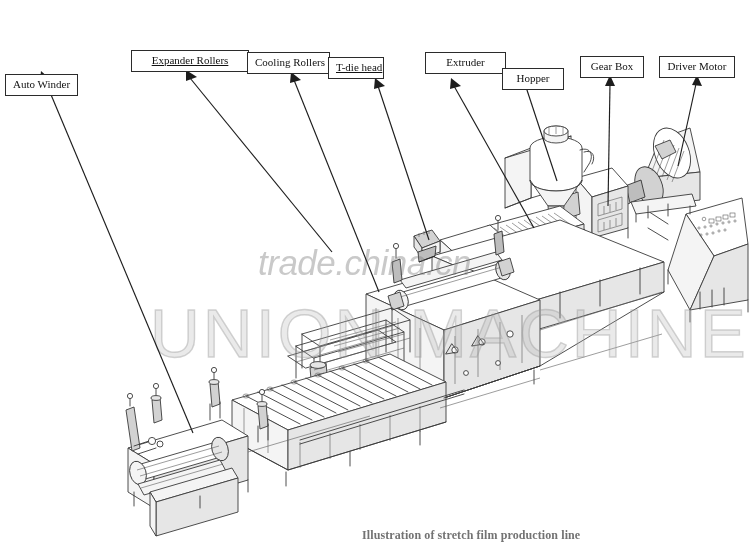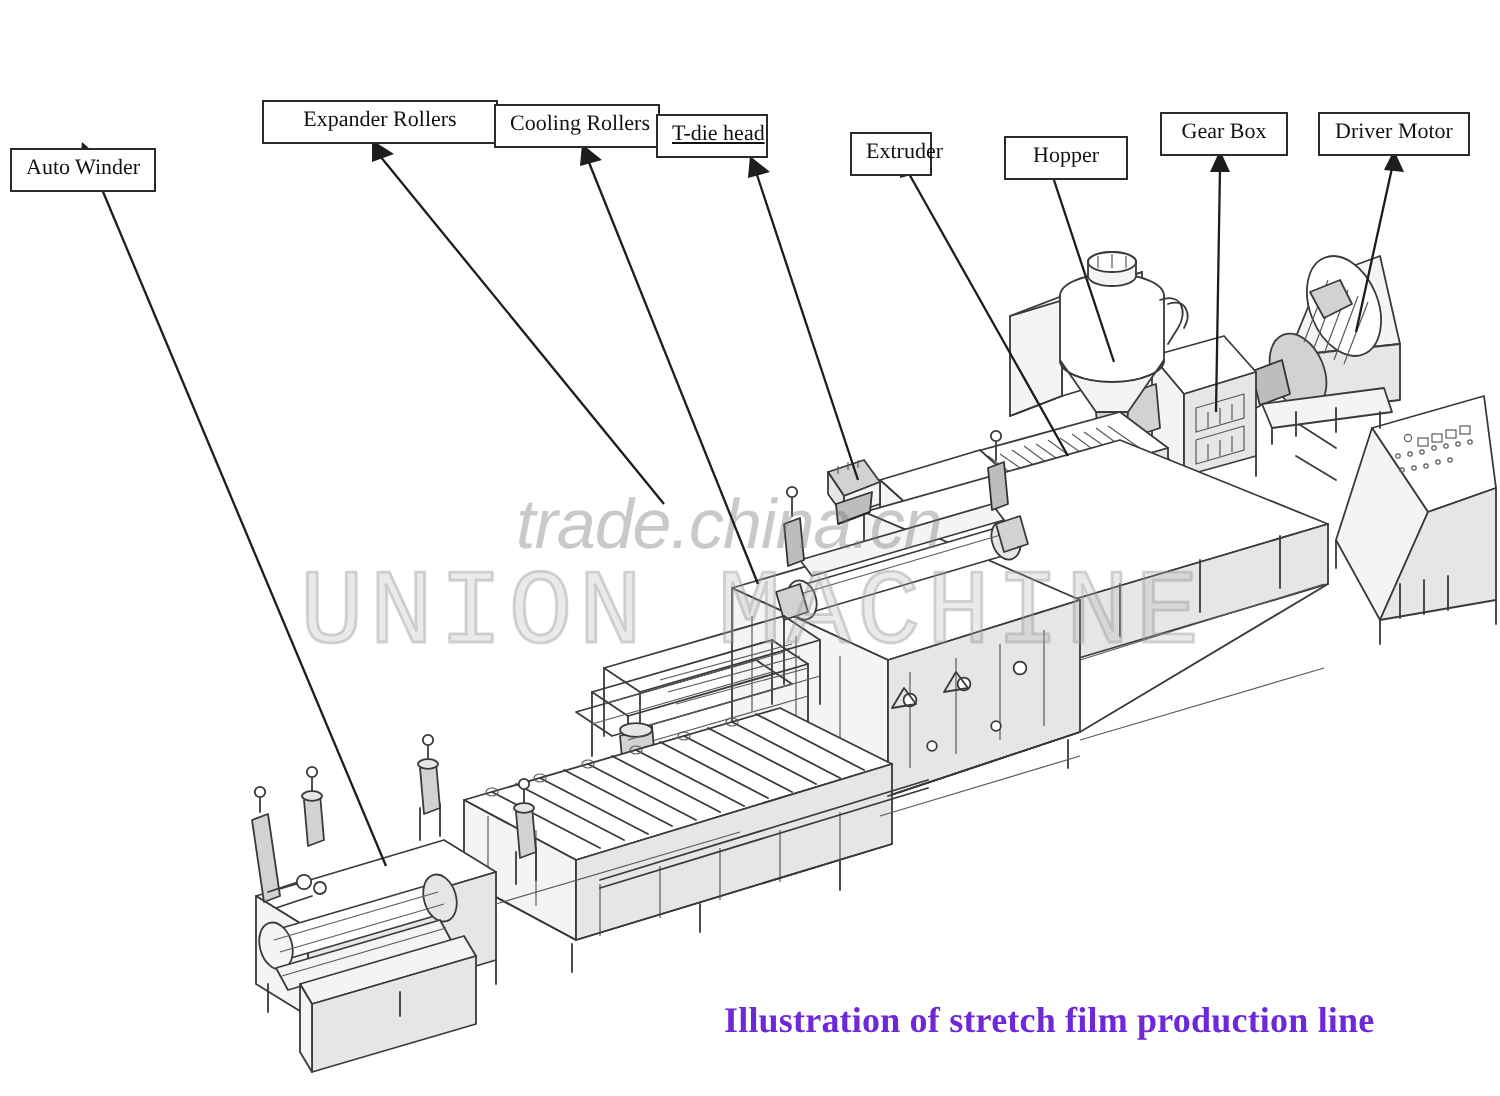--- a/index.html
+++ b/index.html
@@ -27,26 +27,26 @@
     padding: 4px 7px 5px 7px;
     white-space: nowrap;
     box-sizing: border-box;
     text-align: center;
     z-index: 40;
   }
   
   #caption {
     position: absolute;
     left: 362px;
-    top: 500px;
+    top: 528px;
     font-family: "Liberation Serif", serif;
     font-weight: bold;
-    font-size: 18px;
+    font-size: 12px;
     letter-spacing: 0.1px;
-    color: #6d28d9;
+    color: #737373;
     white-space: nowrap;
     z-index: 45;
   }
   
   .wm {
     position: absolute;
     z-index: 30;
     pointer-events: none;
     white-space: nowrap;
   }
@@ -54,23 +54,23 @@
     left: 258px;
     top: 243px;
     font-family: "Liberation Sans", sans-serif;
     font-size: 35px;
     color: rgba(120,120,120,0.40);
     letter-spacing: -0.5px;
     font-style: italic;
   }
   #wm-brand {
     left: 150px;
-    top: 277px;
-    font-family: Liberation Mono, monospace;
-    font-size: 53px;
+    top: 294px;
+    font-family: Liberation Sans, sans-serif;
+    font-size: 69px;
     letter-spacing: 3px;
     color: rgba(255,255,255,0.0);
     -webkit-text-stroke: 1.4px rgba(150,150,150,0.40);
     text-shadow: 0 0 1px rgba(170,170,170,0.25);
   }
   
   svg.layer {
     position: absolute;
     left: 0;
     top: 0;
@@ -434,27 +434,27 @@
     </g>
 
     <g>
       <path class="leader" d="M696 84 L678 166"></path>
       <polygon class="arrowhead" points="697,75 702,86 692,85"></polygon>
     </g>
   </svg>
 
   <div class="label-box" style="left:5px;  top:50px;  width:73px;margin-top:24px;">Auto Winder</div>
 
-  <div class="label-box" style="left:131px; top:50px; width:118px;">Expander Rollers</div>
+  <div class="label-box" style="left:131px; top:50px; width:118px;text-decoration:underline;">Expander Rollers</div>
 
   <div class="label-box" style="left:247px; top:52px; width:83px;text-align:right;">Cooling Rollers</div>
 
   <div class="label-box" style="left:328px; top:57px; width:56px;text-decoration:underline;">T-die head</div>
 
-  <div class="label-box" style="left:425px; top:66px; width:41px;">Extruder</div>
+  <div class="label-box" style="left:425px; top:52px; width:81px;">Extruder</div>
 
   <div class="label-box" style="left:502px; top:68px; width:62px;">Hopper</div>
 
   <div class="label-box" style="left:580px; top:56px; width:64px;">Gear Box</div>
 
   <div class="label-box" style="left:659px; top:56px; width:76px;">Driver Motor</div>
 
   <div id="caption">Illustration of stretch film production line</div>
 
 </div>

